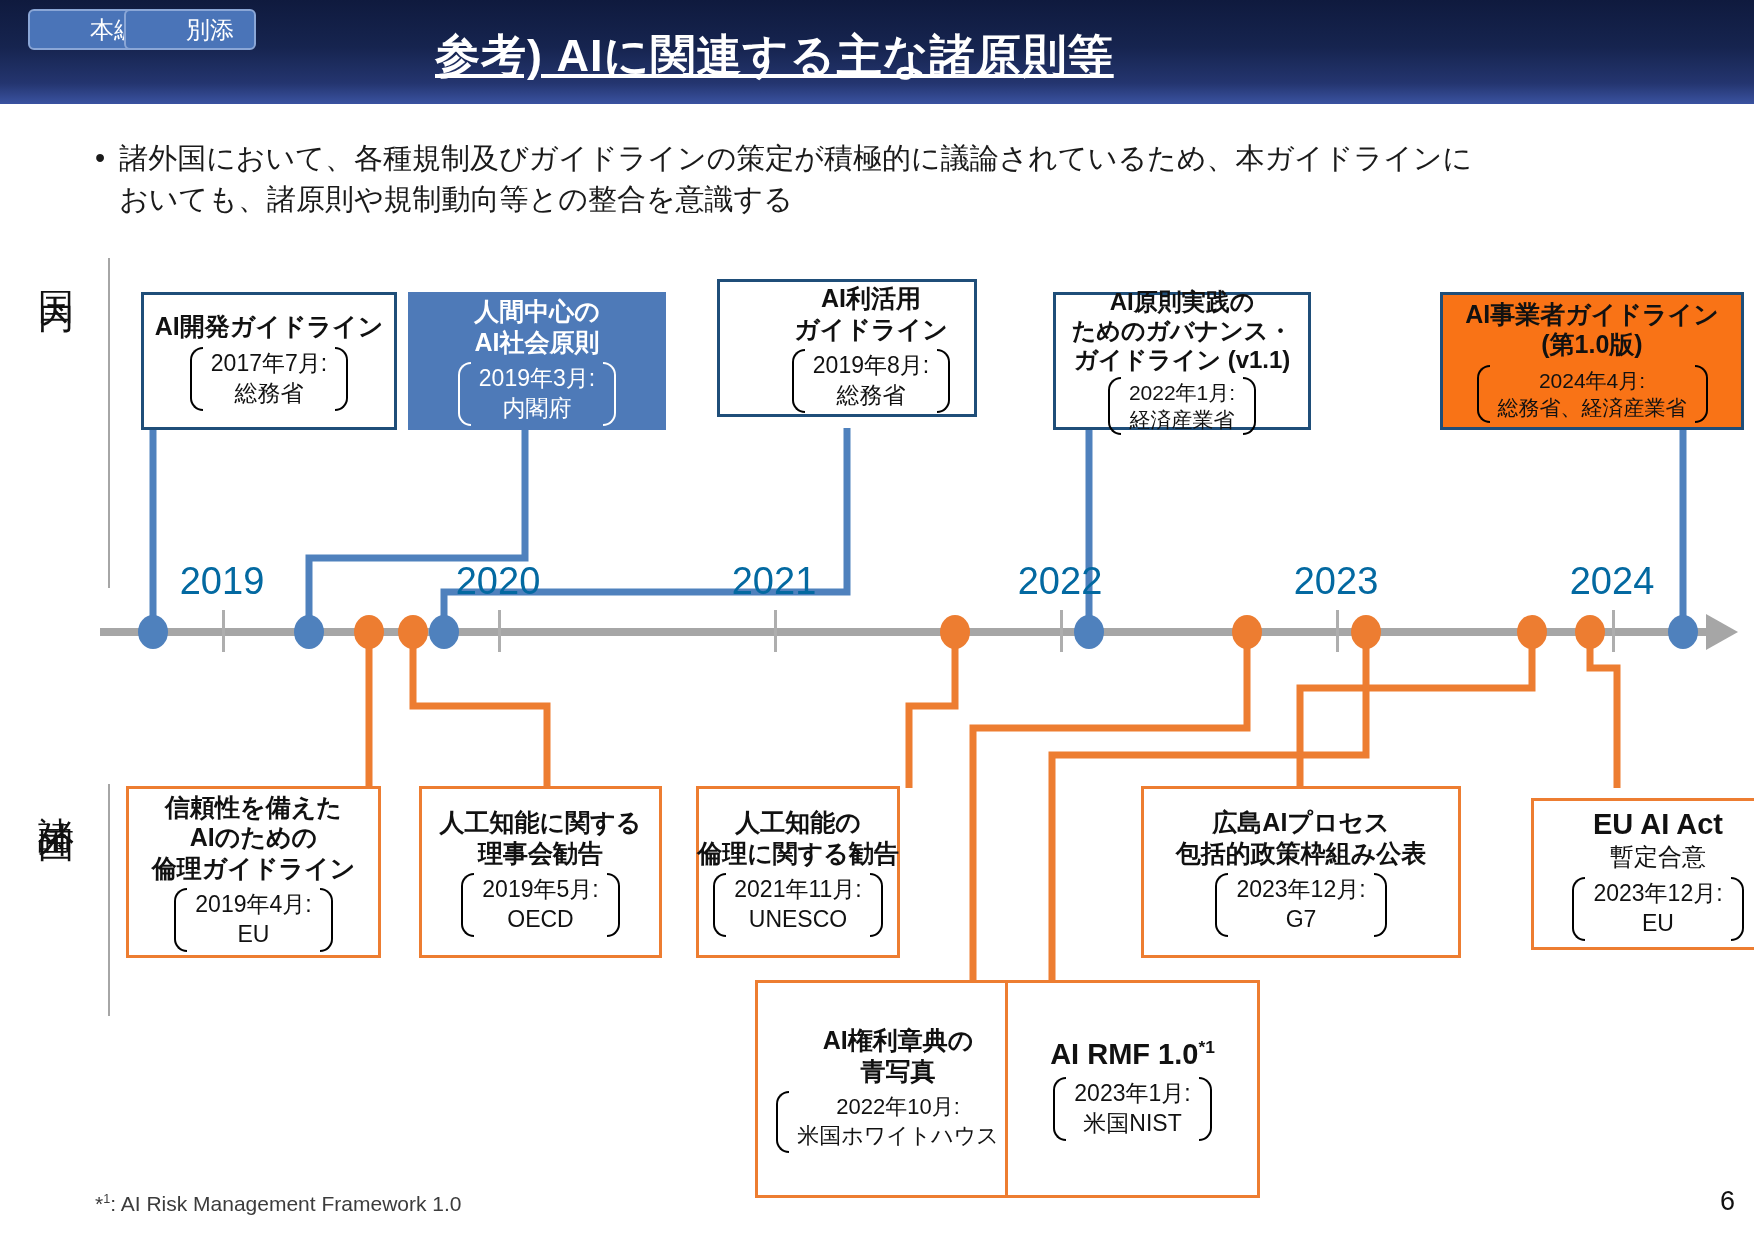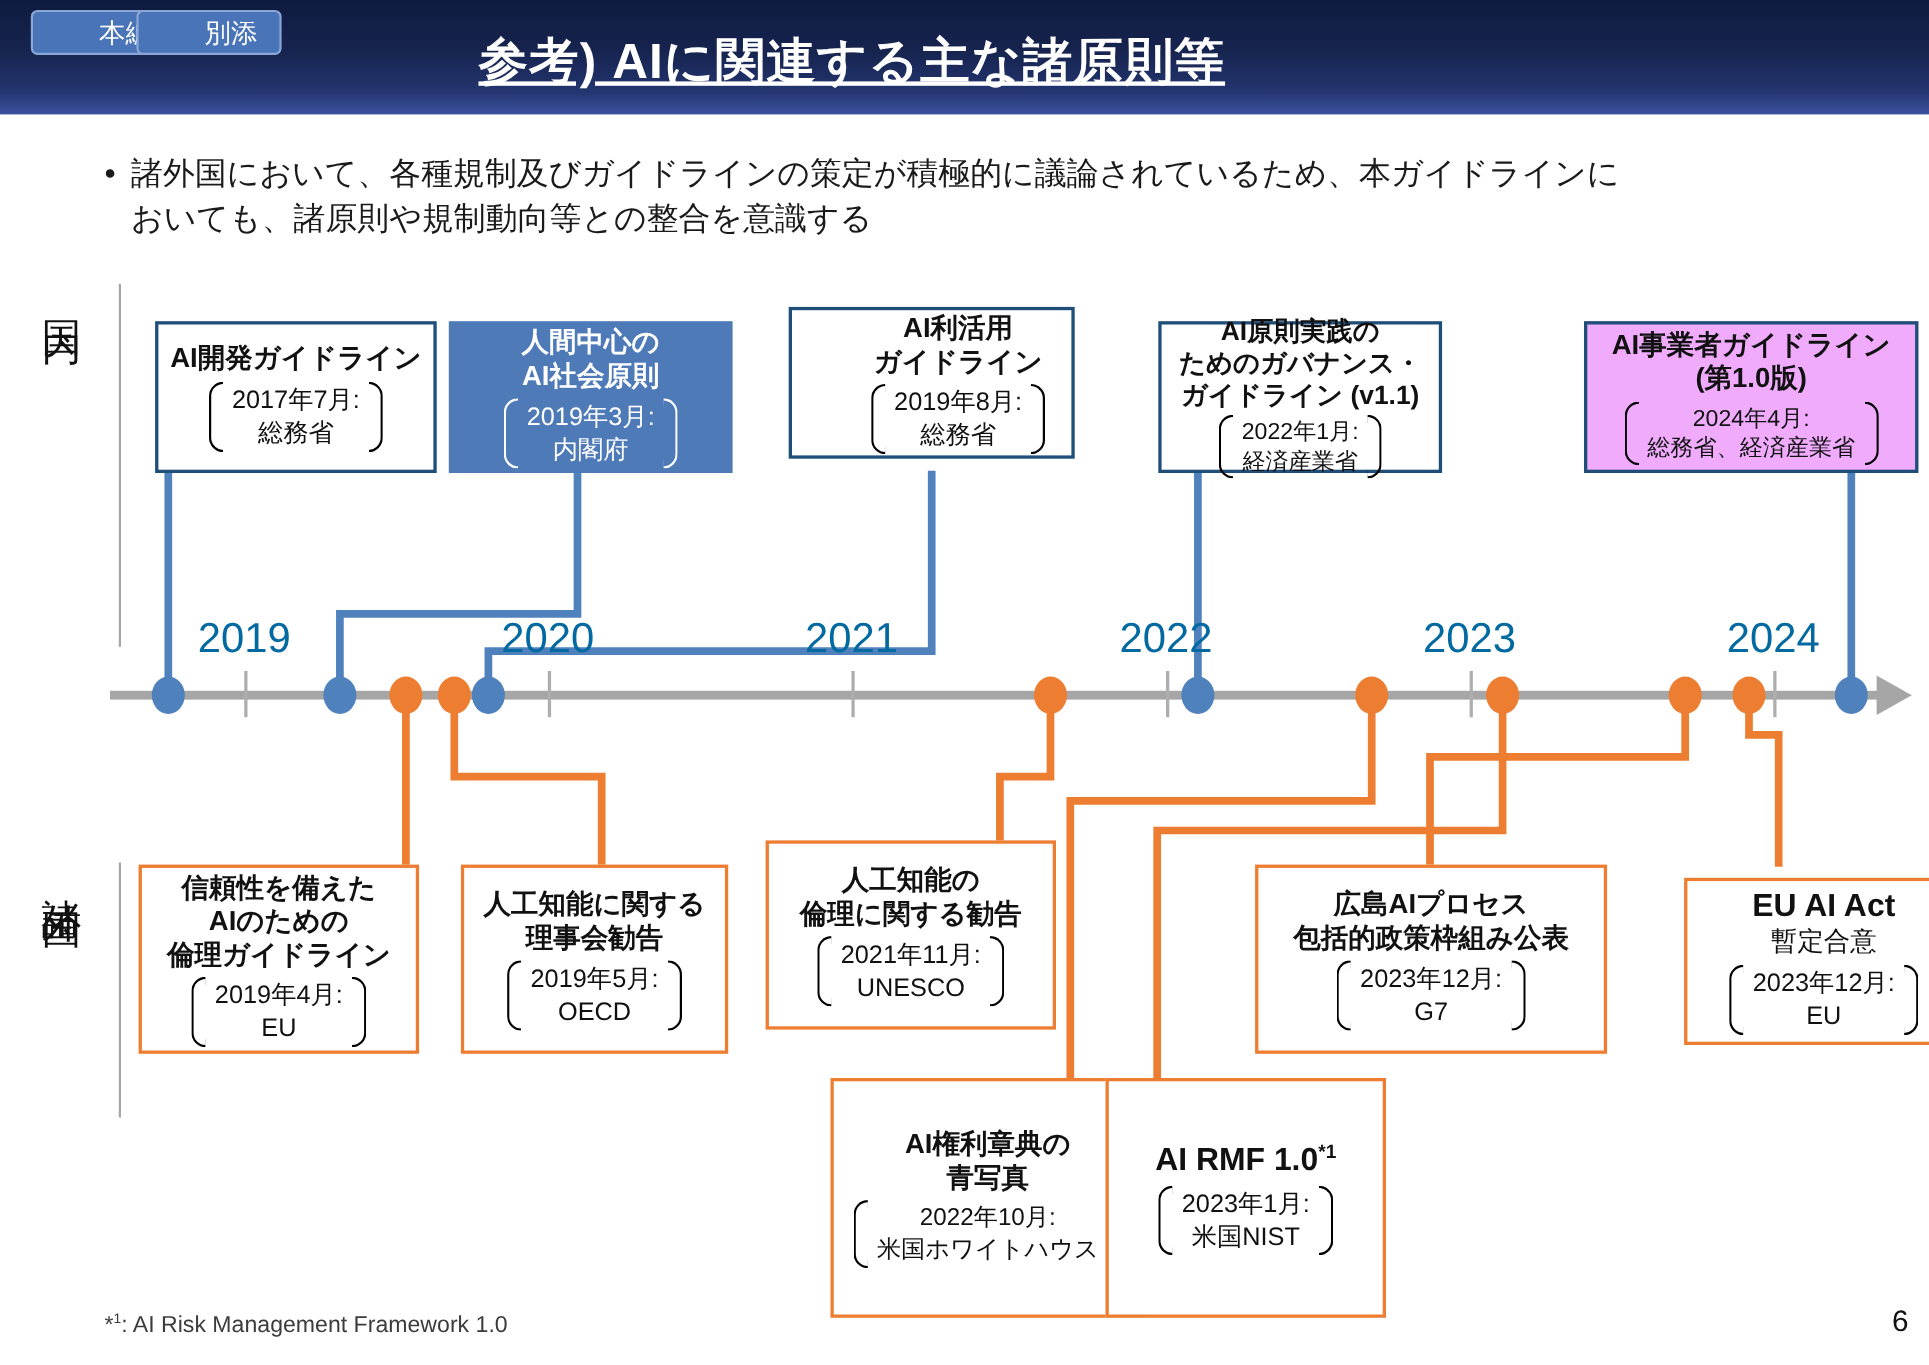--- a/index.html
+++ b/index.html
@@ -37,21 +37,21 @@
   .dot{position:absolute;width:30px;height:34px;border-radius:50%;transform:translate(-50%,-50%);top:632px;}
   .dot.blue{background:#4F81BD;}
   .dot.orange{background:#ED7D31;}
   .connectors{position:absolute;left:0;top:0;pointer-events:none;}
 
   
   .evbox{position:absolute;border:3px solid #1f4e79;background:#ffffff;box-sizing:border-box;
          display:flex;flex-direction:column;align-items:center;justify-content:center;text-align:center;}
   .evbox.orange{border-color:#ED7D31;}
   .evbox.filled{background:#4E7AB8;border:none;color:#ffffff;}
-  .evbox.light{background:#f0abfc;}
+  .evbox.light{background:#f97316;}
   .ev-title{font-weight:bold;font-size:25px;line-height:1.22;color:inherit;white-space:nowrap;}
   .ev-sub{font-size:24px;line-height:1.25;}
   .bracket{display:flex;align-items:stretch;margin-top:5px;}
   .bk{width:11px;}
   .bk.l{border:2.5px solid #000;border-right:0;border-radius:16px 0 0 16px;margin-right:6px;}
   .bk.r{border:2.5px solid #000;border-left:0;border-radius:0 16px 16px 0;margin-left:6px;}
   .filled .bk.l,.filled .bk.r{border-color:#fff;}
   .bdate{font-size:23px;line-height:1.3;padding:2px 2px;white-space:nowrap;}
   sup{font-size:0.6em;}
 
@@ -226,21 +226,21 @@
     <div class="bracket">
       <span class="bk l"></span>
       <div class="bdate">
         <span>2019年5月:</span><br>
         <span>OECD</span>
       </div>
       <span class="bk r"></span>
     </div>
   </div>
 
-  <div class="evbox orange" style="left:696px;top:764px;width:264px;height:172px;text-align:center;">
+  <div class="evbox orange" style="left:696px;top:786px;width:204px;height:172px;text-align:center;">
     <div class="ev-title">
       <span>人工知能の</span><br>
       <span>倫理に関する勧告</span>
     </div>
     <div class="bracket">
       <span class="bk l"></span>
       <div class="bdate">
         <span>2021年11月:</span><br>
         <span>UNESCO</span>
       </div>

